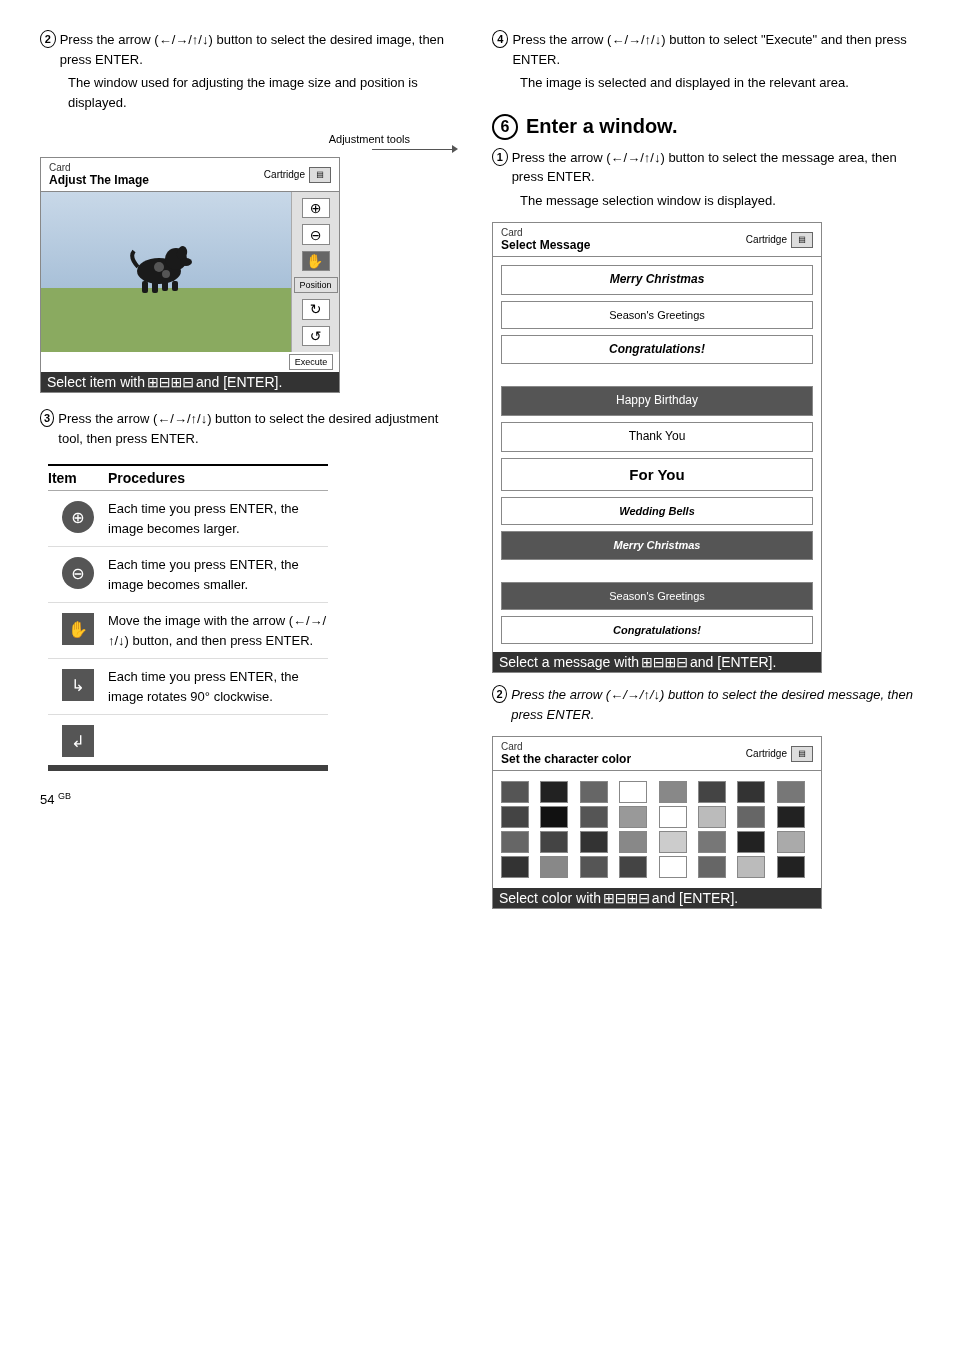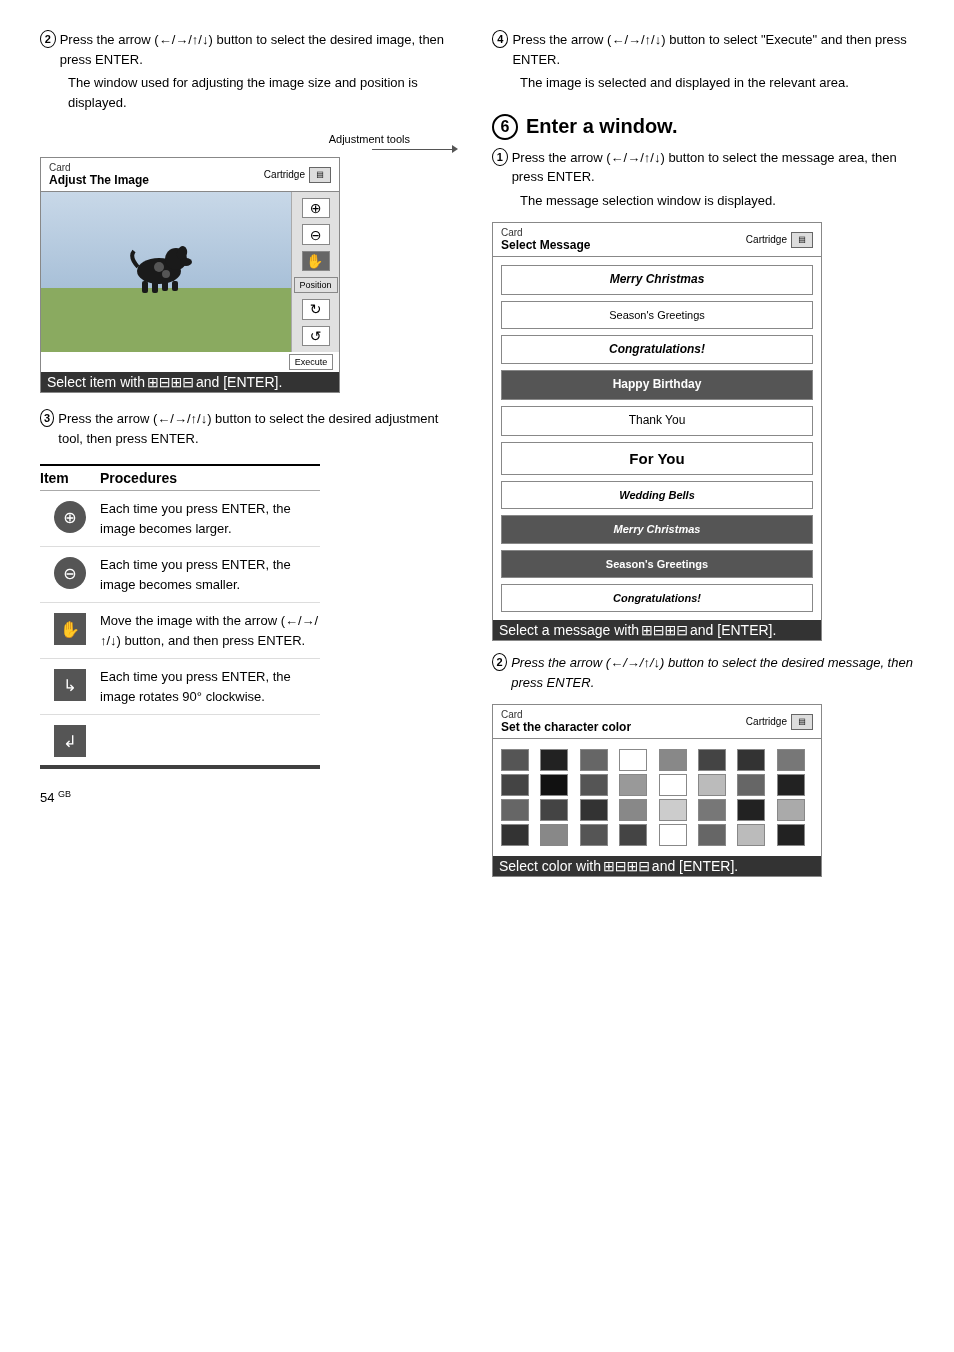--- a/index.html
+++ b/index.html
@@ -134,22 +134,22 @@
       padding: 2px 6px;
       display: flex;
       align-items: center;
       gap: 2px;
     }
 
     
     .item-table {
       width: 280px;
       border-top: 2px solid #000;
-      border-bottom: 4px solid #404040;
-      margin: 16px 0;
+      border-bottom: 6px solid #404040;
+      margin: 16px 8px;
     }
     .item-table-header {
       display: grid;
       grid-template-columns: 60px 1fr;
       padding: 4px 0;
       border-bottom: 1px solid #aaa;
       font-weight: bold;
       font-size: 14px;
     }
     .item-table-row {
@@ -193,21 +193,21 @@
     }
     .msg-item {
       border: 1px solid #888;
       padding: 6px 8px;
       text-align: center;
       font-size: 12px;
       line-height: 1.3;
     }
     .msg-item.italic { font-style: italic; font-weight: bold; }
     .msg-item.bold-large { font-weight: bold; font-size: 15px; }
-    .msg-item.selected-msg { background: #555; color: #fff; font-weight: bold; }
+    .msg-item.selected-msg { background: #555; color: #fff; font-weight: normal; margin-top: 16px; }
     .msg-item.selected-script { background: #555; color: #fff; font-style: italic; font-weight: bold; }
 
     
     .color-card {
       border: 1px solid #888;
       margin: 12px 0;
       background: #fff;
       width: 330px;
     }
     .color-grid {

